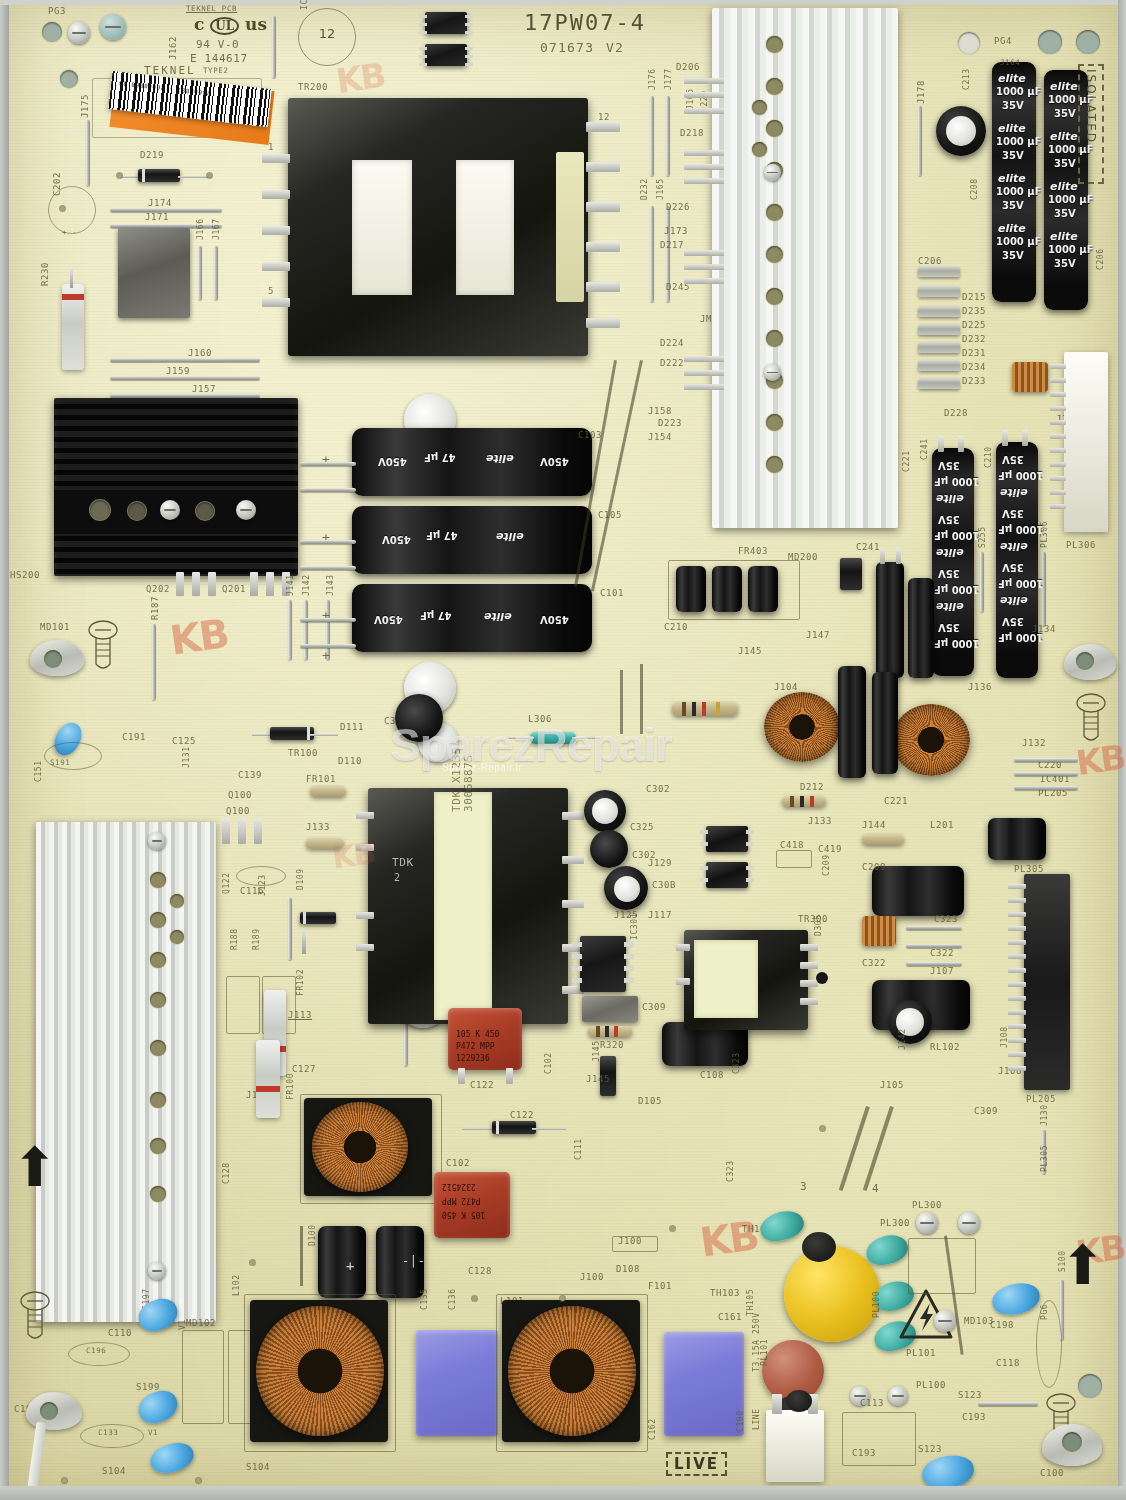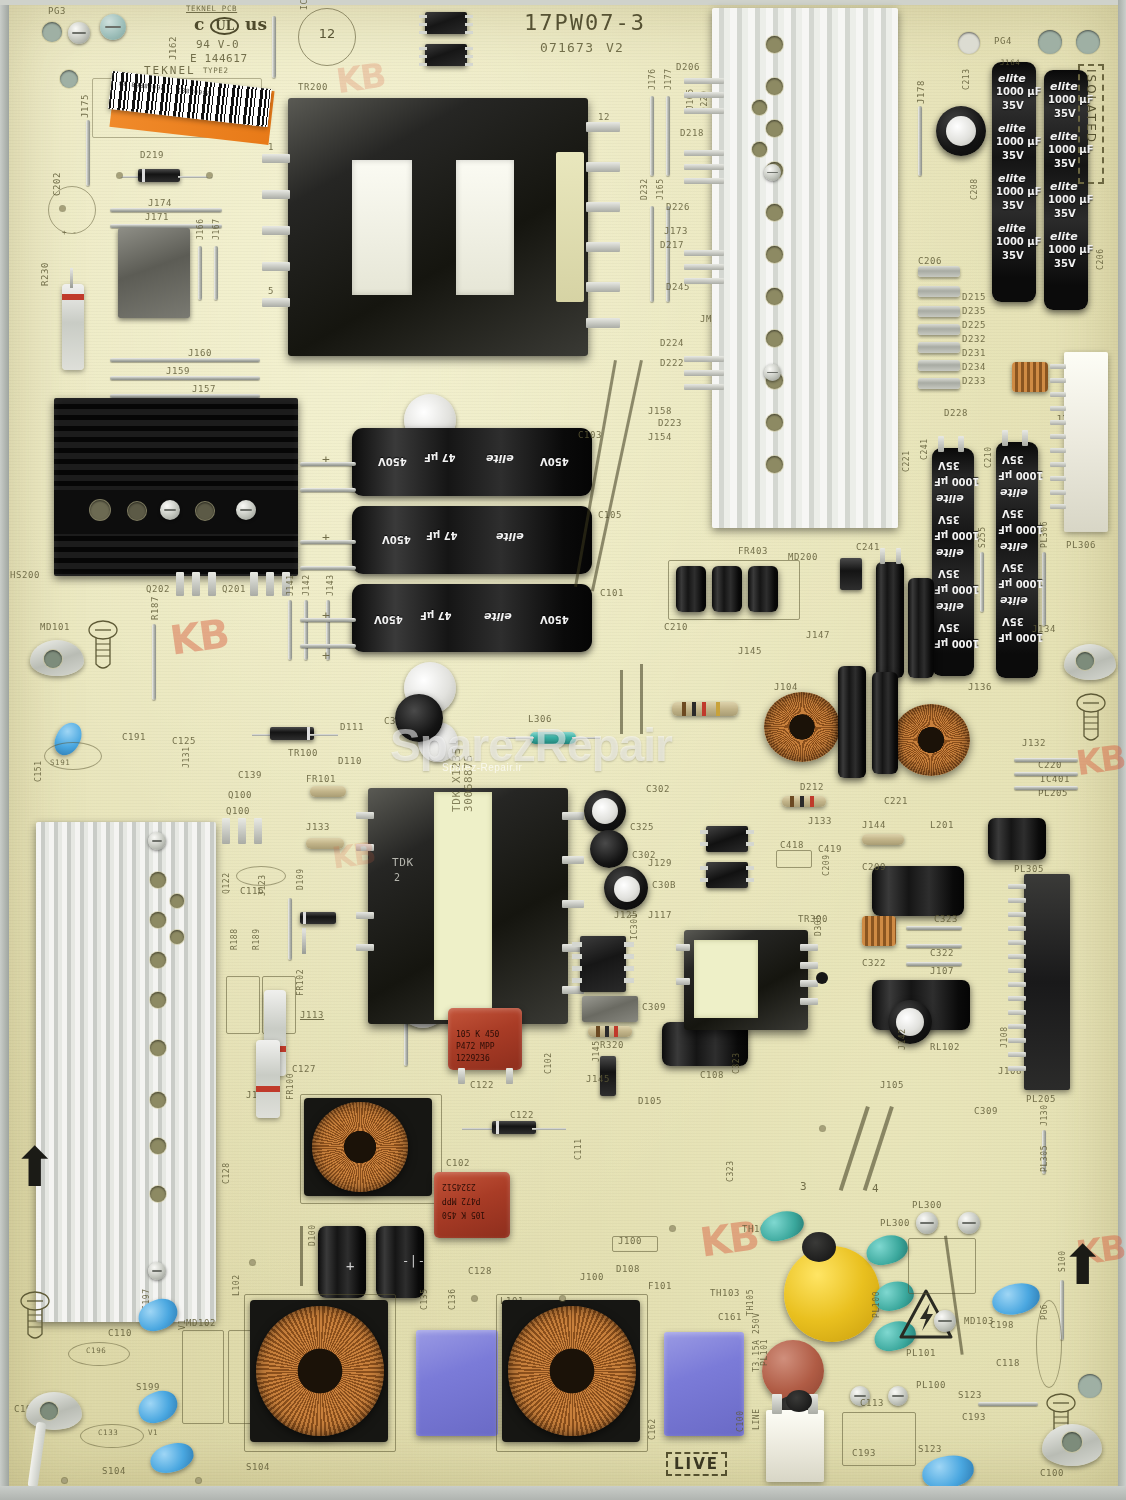--- a/index.html
+++ b/index.html
@@ -214,21 +214,21 @@
   <div class="icPin" style="left:465px;top:15px;width:8px;height:3px;"></div>
   <div class="icPin" style="left:465px;top:23px;width:8px;height:3px;"></div>
   <div class="icPin" style="left:465px;top:31px;width:8px;height:3px;"></div>
   <div class="icPin" style="left:419px;top:47px;width:8px;height:3px;"></div>
   <div class="icPin" style="left:419px;top:55px;width:8px;height:3px;"></div>
   <div class="icPin" style="left:419px;top:63px;width:8px;height:3px;"></div>
   <div class="icPin" style="left:465px;top:47px;width:8px;height:3px;"></div>
   <div class="icPin" style="left:465px;top:55px;width:8px;height:3px;"></div>
   <div class="icPin" style="left:465px;top:63px;width:8px;height:3px;"></div>
 
-  <div class="sk big" style="left:524px;top:10px;">17PW07-3</div>
+  <div class="sk big" style="left:524px;top:10px;">17PW07-4</div>
   <div class="sk med" style="left:540px;top:40px;">071673</div>
   <div class="sk med" style="left:606px;top:40px;">V2</div>
 
   <div class="sk" style="left:298px;top:82px;">TR200</div>
   <div class="transformer" style="left:288px;top:98px;width:300px;height:258px;"></div>
   <div class="xfWhite" style="left:352px;top:160px;width:60px;height:135px;"></div>
   <div class="xfWhite" style="left:456px;top:160px;width:58px;height:135px;"></div>
   <div style="position:absolute;left:556px;top:152px;width:28px;height:150px;background:linear-gradient(180deg,#e9e7bd,#d6d3a4);border-radius:2px;"></div>
   <div class="sk" style="left:268px;top:142px;">1</div>
   <div class="sk" style="left:268px;top:286px;">5</div>
@@ -375,21 +375,21 @@
       <div class="kband" style="left:3px;"></div>
     </div>
   <div class="sk v" style="left:230px;top:950px;font-size:8px;">R188</div>
   <div class="sk v" style="left:252px;top:950px;font-size:8px;">R189</div>
   <div class="out" style="left:226px;top:976px;width:32px;height:56px;"></div>
   <div class="out" style="left:262px;top:976px;width:32px;height:56px;"></div>
   <div class="resistorBig" style="left:264px;top:990px;width:22px;height:86px;"></div>
   <div style="position:absolute;left:264px;top:1046px;width:22px;height:6px;background:#c03a2b;"></div>
 
   <div class="sk v" style="left:296px;top:996px;font-size:8px;">FR102</div>
-  <div class="sk" style="left:300px;top:1010px;text-decoration:underline;">J113</div>
+  <div class="sk" style="left:288px;top:1010px;text-decoration:underline;">J113</div>
   <div class="sk" style="left:292px;top:1064px;">C127</div>
   <div class="sk" style="left:246px;top:1090px;">J116</div>
   <div class="sk v" style="left:286px;top:1100px;font-size:8px;">FR100</div>
   <div class="sk v" style="left:400px;top:1004px;font-size:8px;">R100</div>
   <div class="jw v" style="left:404px;top:1010px;height:56px;"></div>
 
   <div class="toroidBase" style="left:304px;top:1098px;width:128px;height:98px;"></div>
   <div class="toroid" style="left:312px;top:1102px;width:96px;height:90px;"></div>
   <div class="out" style="left:300px;top:1094px;width:140px;height:108px;"></div>
 

